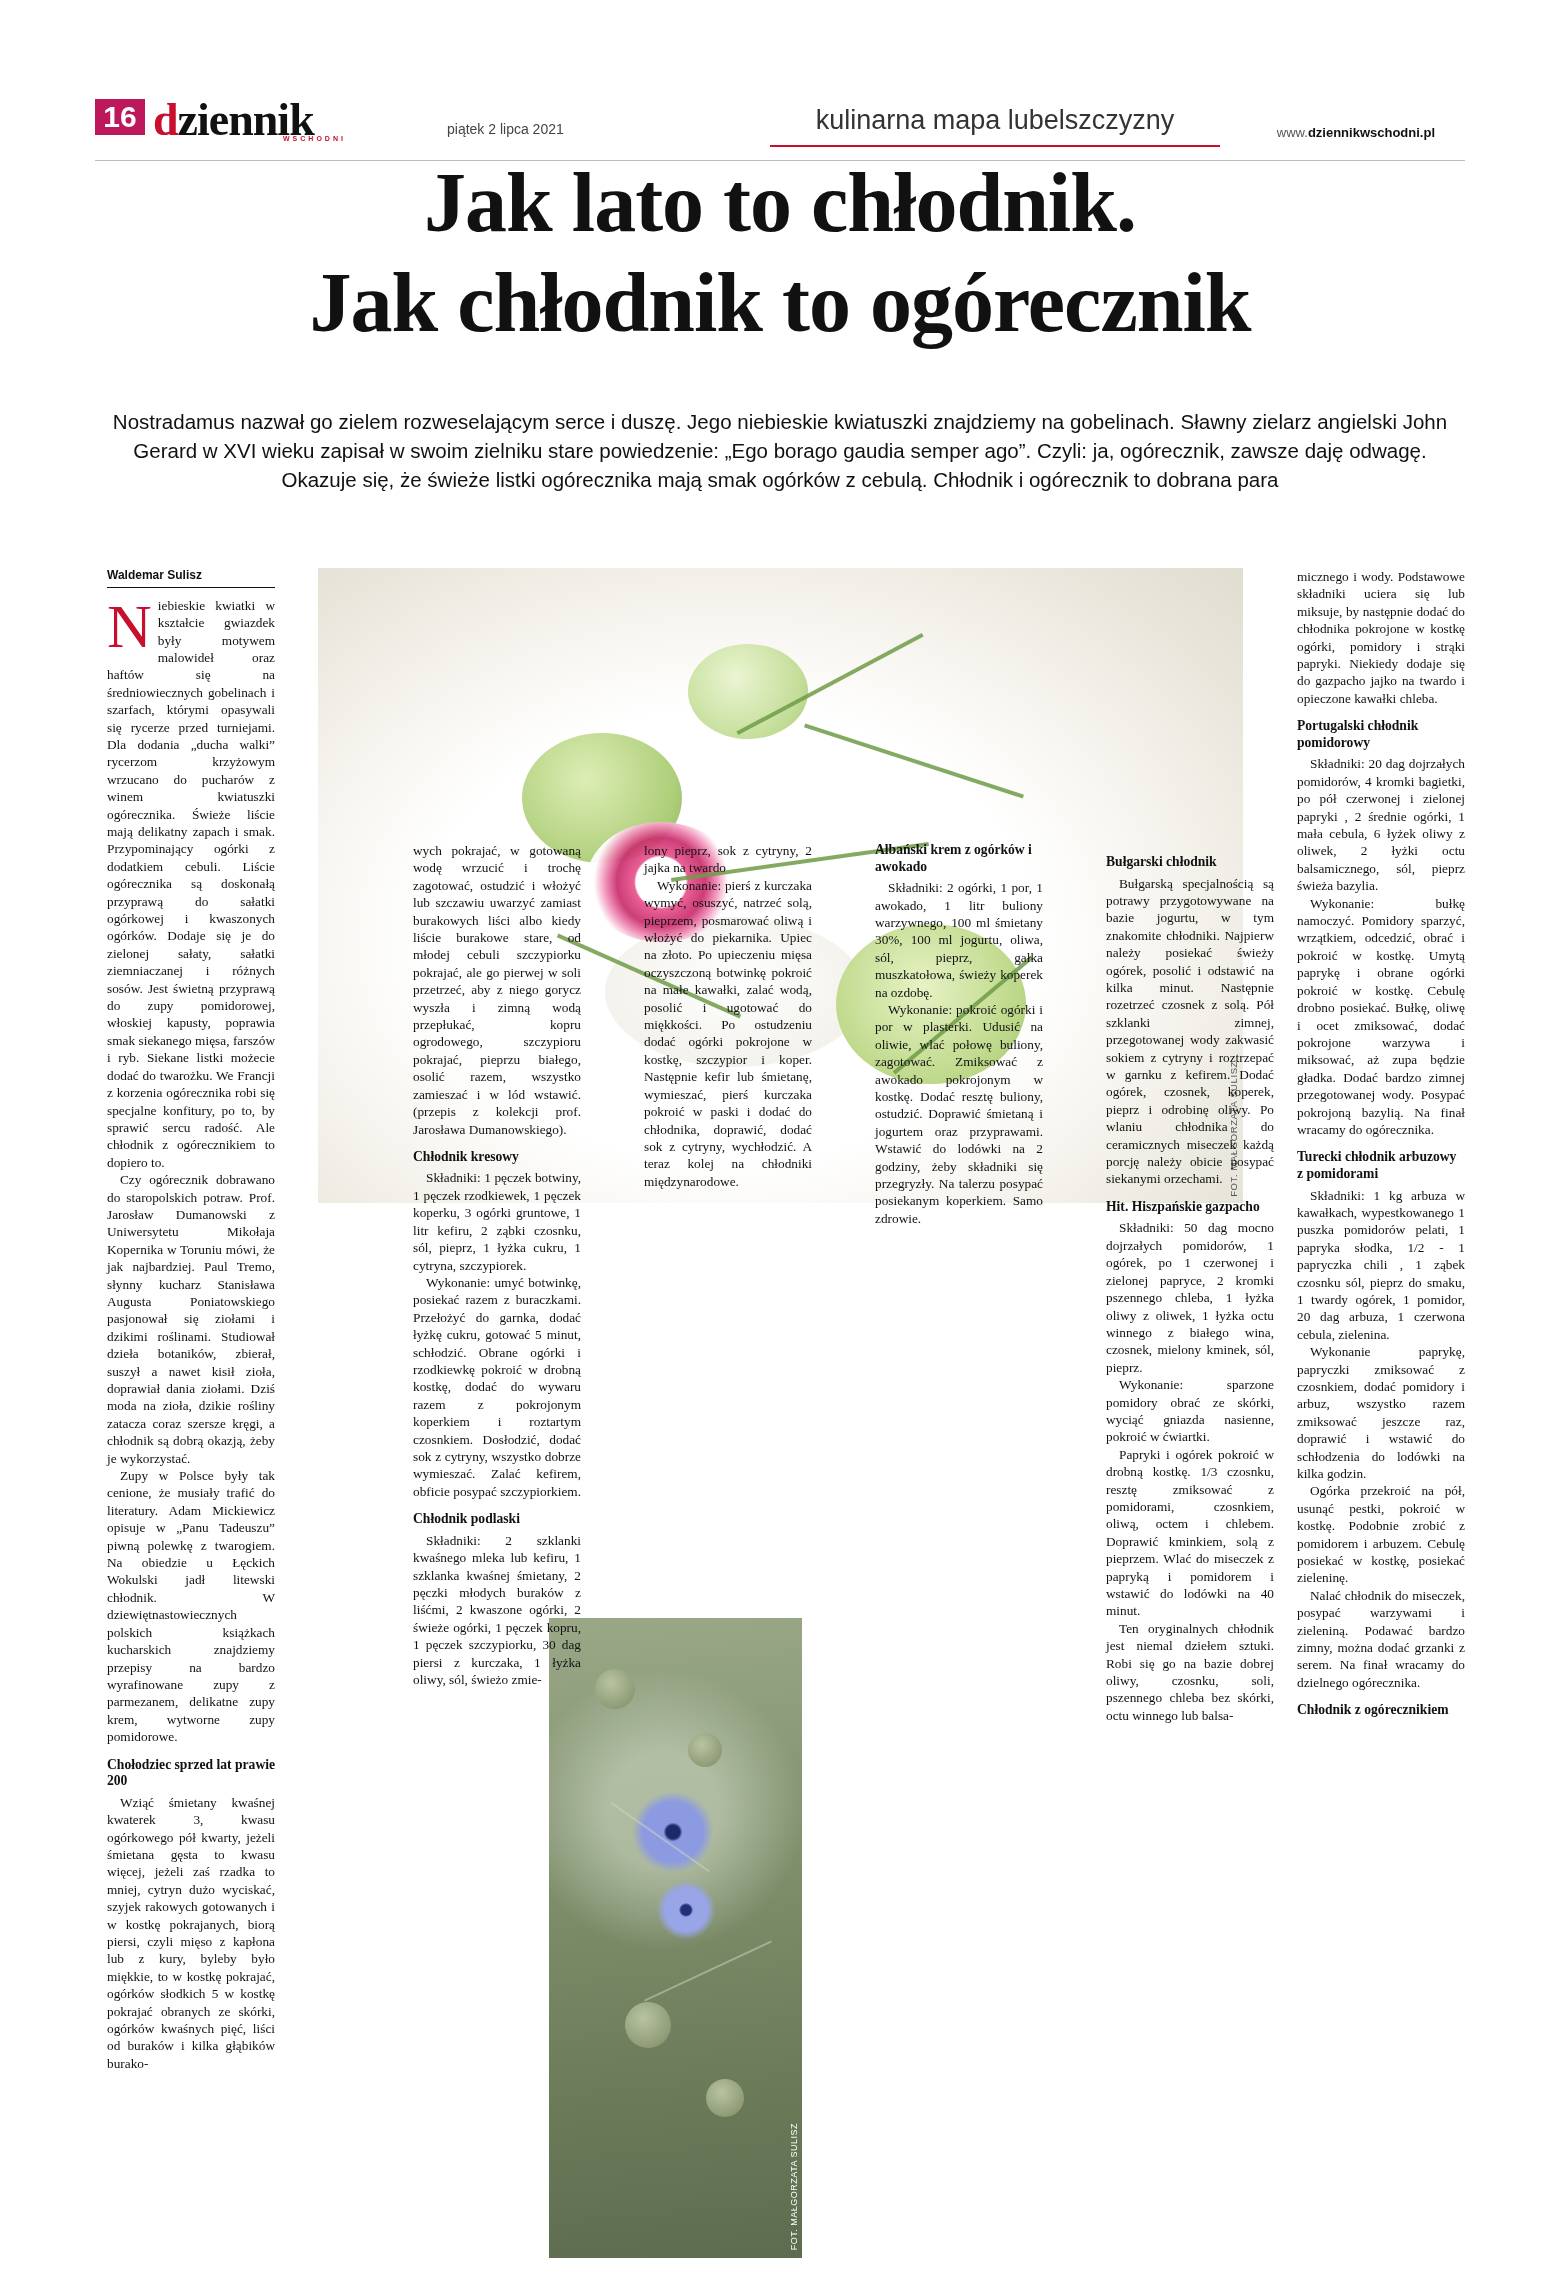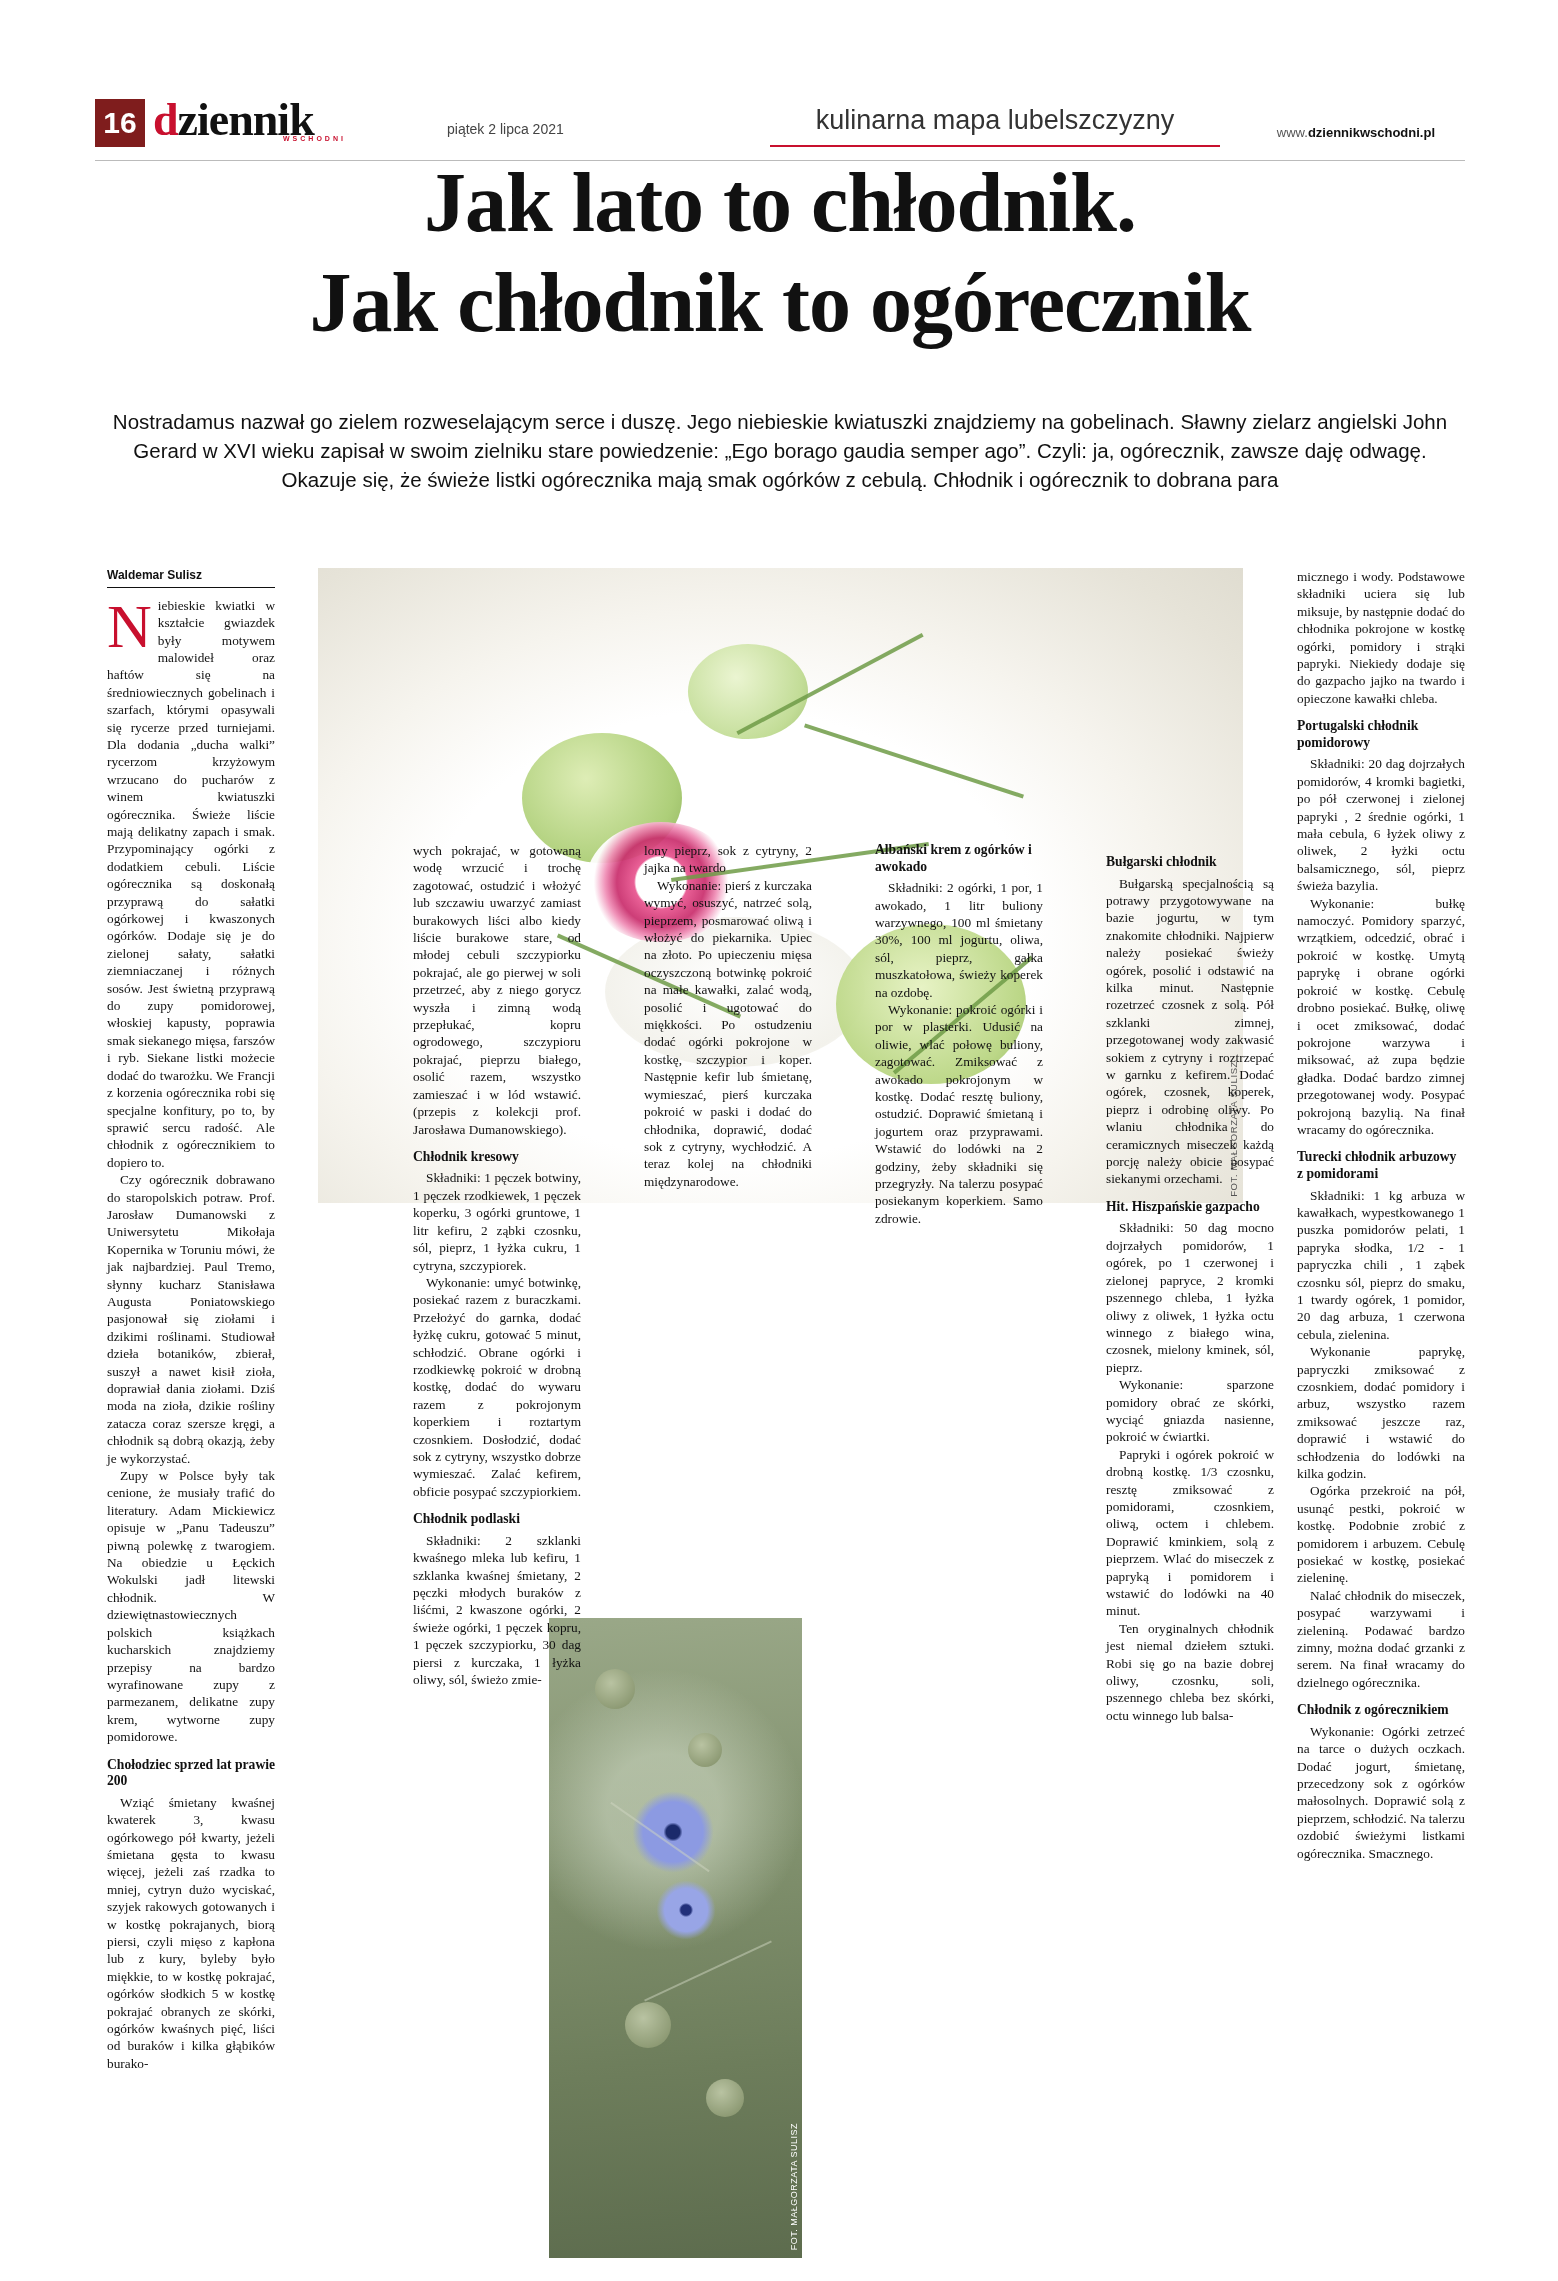--- a/index.html
+++ b/index.html
@@ -8,21 +8,21 @@
     background:#ffffff;
     font-family:"Liberation Serif",serif;
     color:#111;
     overflow:hidden;
   }
   .page{position:relative;width:1558px;height:2281px;background:#fff;}
 
   
   .masthead{position:absolute;left:95px;top:95px;width:1370px;height:62px;}
   .pagenum{
-    position:absolute;left:0;top:4px;width:50px;height:48px;background:#7f1d1d;
+    position:absolute;left:0;top:4px;width:50px;height:36px;background:#be185d;
     color:#fff;font-family:"Liberation Sans",sans-serif;font-weight:bold;
     font-size:30px;display:flex;align-items:center;justify-content:center;
   }
   .logo{
     position:absolute;left:58px;top:-2px;
     font-family:"Liberation Serif",serif;font-weight:bold;font-size:46px;
     letter-spacing:-1px;color:#111;
   }
   .logo .red{color:#c8102e;}
   .logo-sub{
@@ -244,17 +244,16 @@
       <p class="noind">micznego i wody. Podstawowe składniki uciera się lub miksuje, by następnie dodać do chłodnika pokrojone w kostkę ogórki, pomidory i strąki papryki. Niekiedy dodaje się do gazpacho jajko na twardo i opieczone kawałki chleba.</p>
       <h3 class="sub">Portugalski chłodnik pomidorowy</h3>
       <p>Składniki: 20 dag dojrzałych pomidorów, 4 kromki bagietki, po pół czerwonej i zielonej papryki , 2 średnie ogórki, 1 mała cebula, 6 łyżek oliwy z oliwek, 2 łyżki octu balsamicznego, sól, pieprz świeża bazylia.</p>
       <p>Wykonanie: bułkę namoczyć. Pomidory sparzyć, wrzątkiem, odcedzić, obrać i pokroić w kostkę. Umytą paprykę i obrane ogórki pokroić w kostkę. Cebulę drobno posiekać. Bułkę, oliwę i ocet zmiksować, dodać pokrojone warzywa i miksować, aż zupa będzie gładka. Dodać bardzo zimnej przegotowanej wody. Posypać pokrojoną bazylią. Na finał wracamy do ogórecznika.</p>
       <h3 class="sub">Turecki chłodnik arbuzowy z pomidorami</h3>
       <p>Składniki: 1 kg arbuza w kawałkach, wypestkowanego 1 puszka pomidorów pelati, 1 papryka słodka, 1/2 - 1 papryczka chili , 1 ząbek czosnku sól, pieprz do smaku, 1 twardy ogórek, 1 pomidor, 20 dag arbuza, 1 czerwona cebula, zielenina.</p>
       <p>Wykonanie paprykę, papryczki zmiksować z czosnkiem, dodać pomidory i arbuz, wszystko razem zmiksować jeszcze raz, doprawić i wstawić do schłodzenia do lodówki na kilka godzin.</p>
       <p>Ogórka przekroić na pół, usunąć pestki, pokroić w kostkę. Podobnie zrobić z pomidorem i arbuzem. Cebulę posiekać w kostkę, posiekać zieleninę.</p>
       <p>Nalać chłodnik do miseczek, posypać warzywami i zieleniną. Podawać bardzo zimny, można dodać grzanki z serem. Na finał wracamy do dzielnego ogórecznika.</p>
       <h3 class="sub">Chłodnik z ogórecznikiem</h3>
-      <p>Wykonanie: Ogórki zetrzeć na tarce o dużych oczkach. Dodać jogurt, śmietanę, przecedzony sok z ogórków małosolnych. Doprawić solą z pieprzem, schłodzić. Na talerzu ozdobić świeżymi listkami ogórecznika. Smacznego.</p>
     </div>
 
   </div>
 </div>
 
 </body></html>

